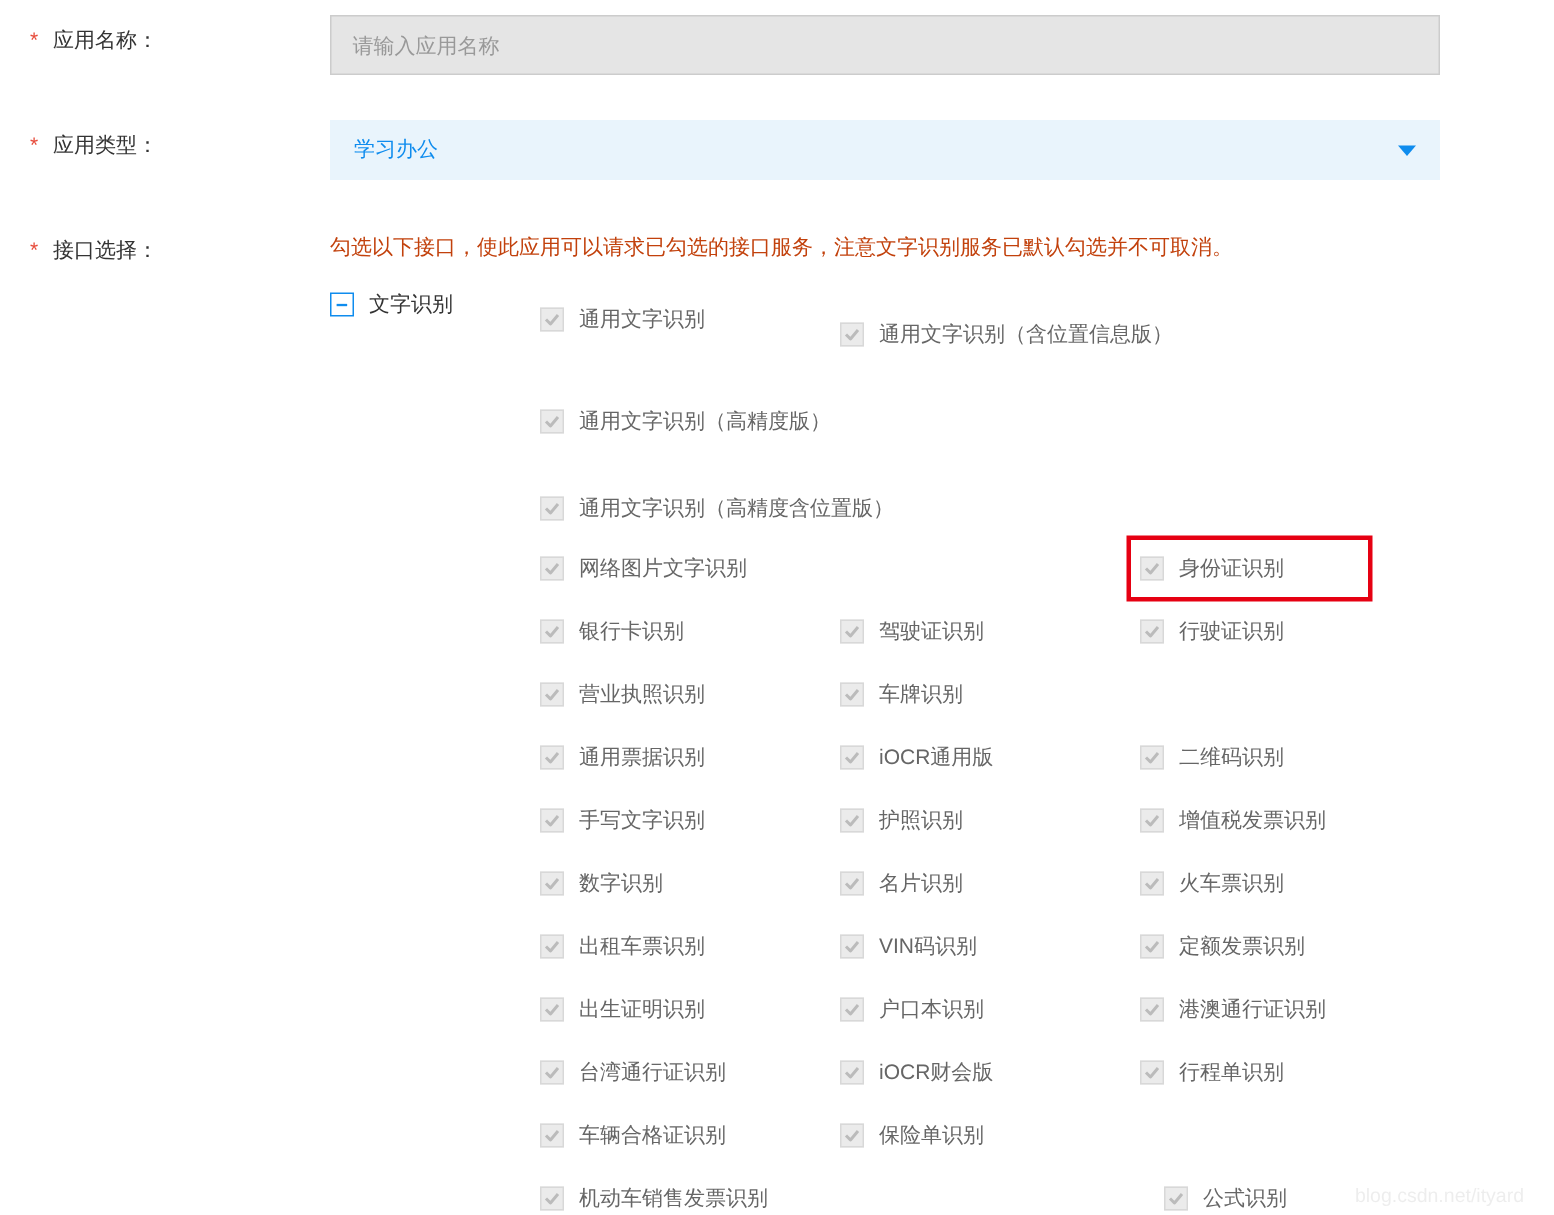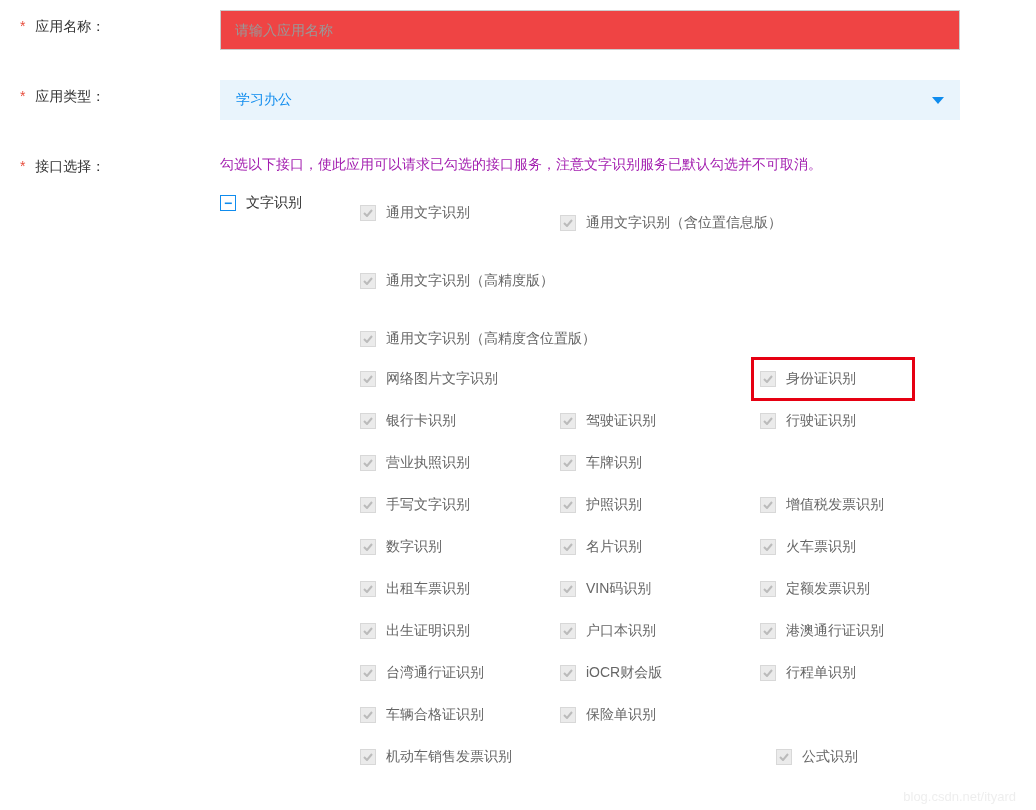--- a/index.html
+++ b/index.html
@@ -29,21 +29,21 @@
       flex: 1;
       max-width: 740px;
     }
     .text-input {
       width: 100%;
       height: 40px;
       border: 1px solid #ccc;
       padding: 0 14px;
       font-size: 14px;
       color: #333;
-      background: #ef4444;
+      background: #e5e5e5;
     }
     .text-input::placeholder { color: #999; }
     .select-box {
       width: 100%;
       height: 40px;
       background: #e9f4fc;
       color: #0f8cee;
       display: flex;
       align-items: center;
       justify-content: space-between;
@@ -51,21 +51,21 @@
       cursor: pointer;
       gap: 28px;
     }
     .chevron-down {
       width: 0; height: 0;
       border-left: 6px solid transparent;
       border-right: 6px solid transparent;
       border-top: 7px solid #0f8cee;
     }
     .help-text {
-      color: #a21caf;
+      color: #c2410c;
       line-height: 2;
       margin-bottom: 16px;
     }
     .api-area {
       display: flex;
       align-items: flex-start;
     }
     .category-col {
       width: 160px;
       display: flex;
@@ -265,20 +265,46 @@
               <span class="cb-label">车牌识别</span>
             </div>
         </div>
         <div class="cb-row">
           <div class="cb-item col-a">
               <span class="cb">
                 <svg viewBox="0 0 10 8">
                   <path d="M1 4 L4 7 L9 1" stroke="#bbb" stroke-width="2" fill="none"></path>
                 </svg>
               </span>
+              <span class="cb-label">通用票据识别</span>
+            </div>
+          <div class="cb-item col-b">
+              <span class="cb">
+                <svg viewBox="0 0 10 8">
+                  <path d="M1 4 L4 7 L9 1" stroke="#bbb" stroke-width="2" fill="none"></path>
+                </svg>
+              </span>
+              <span class="cb-label">iOCR通用版</span>
+            </div>
+          <div class="cb-item col-c">
+              <span class="cb">
+                <svg viewBox="0 0 10 8">
+                  <path d="M1 4 L4 7 L9 1" stroke="#bbb" stroke-width="2" fill="none"></path>
+                </svg>
+              </span>
+              <span class="cb-label">二维码识别</span>
+            </div>
+        </div>
+        <div class="cb-row">
+          <div class="cb-item col-a">
+              <span class="cb">
+                <svg viewBox="0 0 10 8">
+                  <path d="M1 4 L4 7 L9 1" stroke="#bbb" stroke-width="2" fill="none"></path>
+                </svg>
+              </span>
               <span class="cb-label">手写文字识别</span>
             </div>
           <div class="cb-item col-b">
               <span class="cb">
                 <svg viewBox="0 0 10 8">
                   <path d="M1 4 L4 7 L9 1" stroke="#bbb" stroke-width="2" fill="none"></path>
                 </svg>
               </span>
               <span class="cb-label">护照识别</span>
             </div>

